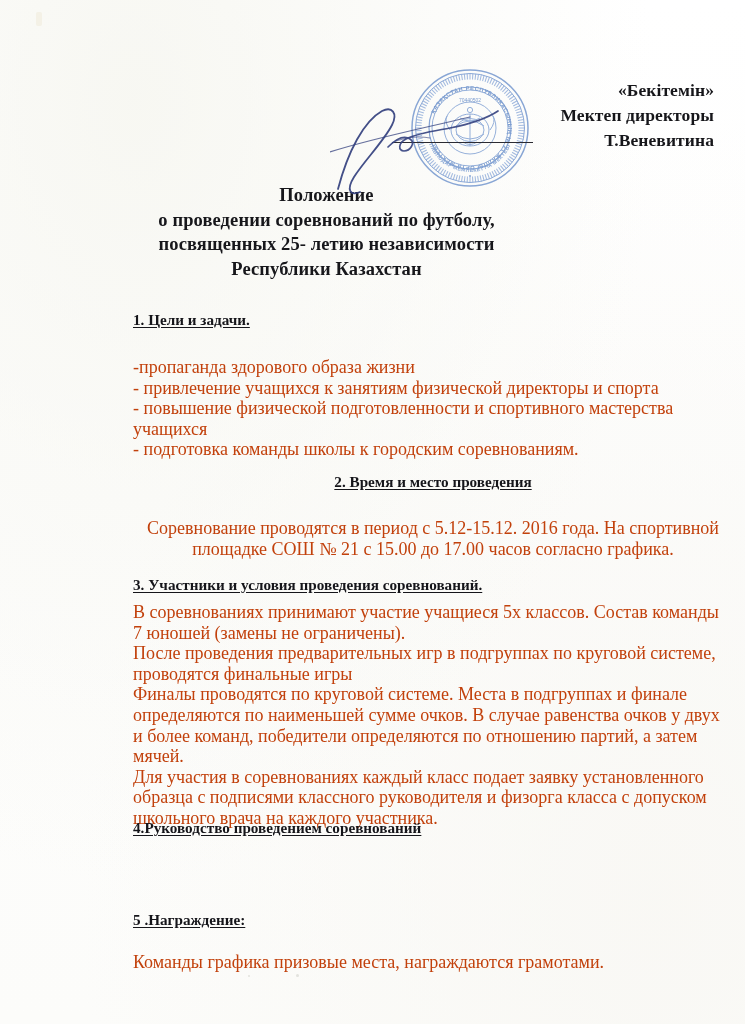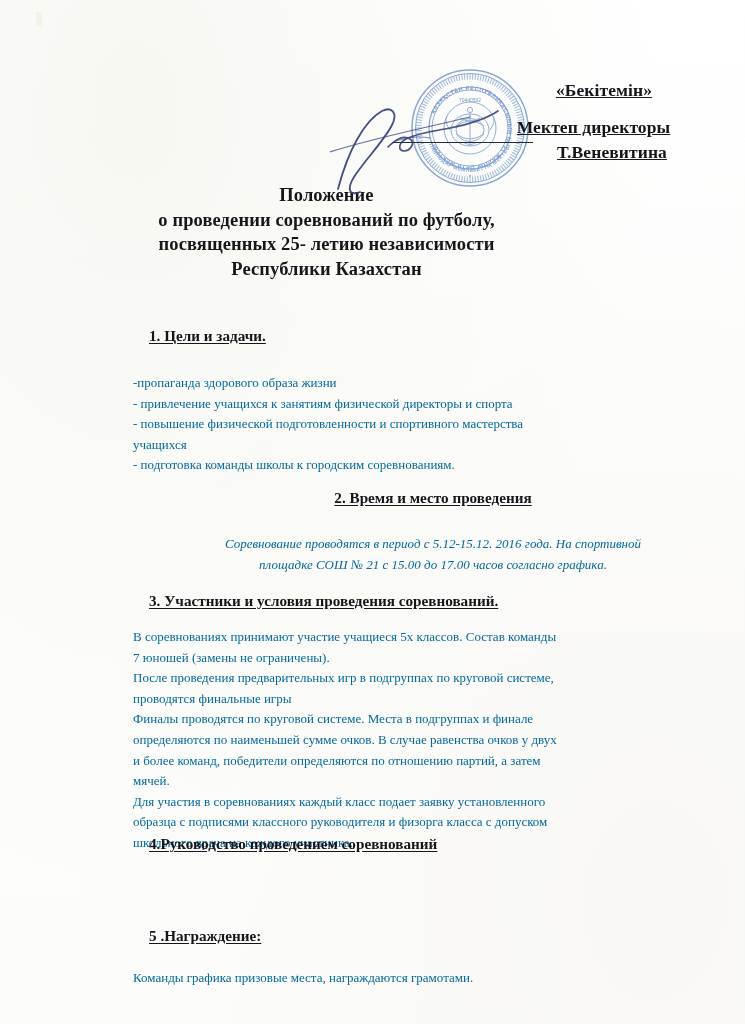--- a/index.html
+++ b/index.html
@@ -33,37 +33,36 @@
   .speck {
     position: absolute;
     background: #cfcfc9;
     border-radius: 50%;
     opacity: .55;
   }
 
   
   .approval {
     position: absolute;
-    left: 430px;
+    left: 414px;
     top: 78px;
     width: 300px;
-    text-align: center;
+    text-align: right;
     z-index: 4;
-    text-decoration: underline;
   }
   .approval-line {
     font-weight: bold;
     font-size: 17.5px;
     line-height: 25px;
     white-space: nowrap;
     letter-spacing: .1px;
     color: #16161a;
   }
   .approval-l1 { margin-left: 48px; }
-  .approval-l2 { margin-left: 27px; margin-top: 12px; }
+  .approval-l2 { margin-left: 27px; }
   .approval-l3 { margin-left: 64px; }
 
   
   .sign-rule {
     position: absolute;
     left: 392px;
     top: 142px;
     width: 141px;
     height: 0;
     border-top: 1.4px solid #2b2b33;
@@ -116,30 +115,30 @@
     position: absolute;
     left: 133px;
     top: 300px;
     width: 600px;
     z-index: 3;
   }
   .sec-head {
     font-weight: bold;
     font-size: 15.2px;
     line-height: 20px;
-    margin: 16px;
+    margin: 0;
     color: #15151a;
     white-space: nowrap;
   }
   .sec-head .u { text-decoration: underline; text-underline-offset: 2px; }
   .para {
-    font-size: 13px;
+    font-size: 18px;
     line-height: 20.6px;
     margin: 0;
-    color: #0369a1;
+    color: #c2410c;
   }
   .para .ln { display: block; white-space: nowrap; }
 
   
   .blk { position: absolute; left: 0; width: 600px; }
 </style>
 </head>
 <body>
 
 <div id="page">
@@ -345,21 +344,21 @@
         <span class="ln">-пропаганда здорового образа  жизни</span>
         <span class="ln">- привлечение учащихся к занятиям физической директоры и спорта</span>
         <span class="ln">- повышение физической подготовленности и спортивного мастерства</span>
         <span class="ln">учащихся</span>
         <span class="ln">- подготовка команды школы к городским соревнованиям.</span>
       </p>
     </div>
 
     <div class="blk" style="top:172px;text-align:center;">
       <p class="sec-head"><span class="u">2. Время и место проведения</span></p>
-      <p class="para" style="margin-top:26px;font-style:italic;">
+      <p class="para" style="margin-top:26px;">
         <span class="ln">Соревнование проводятся в период  с 5.12-15.12. 2016  года. На спортивной</span>
         <span class="ln">площадке  СОШ № 21   с  15.00 до 17.00 часов согласно графика.</span>
       </p>
     </div>
 
     <div class="blk" style="top:275px;">
       <p class="sec-head"><span class="u">3. Участники и условия проведения соревнований.</span></p>
       <p class="para" style="margin-top:7px;">
         <span class="ln">В соревнованиях принимают участие учащиеся 5х  классов. Состав команды</span>
         <span class="ln">7 юношей (замены не ограничены).</span>

